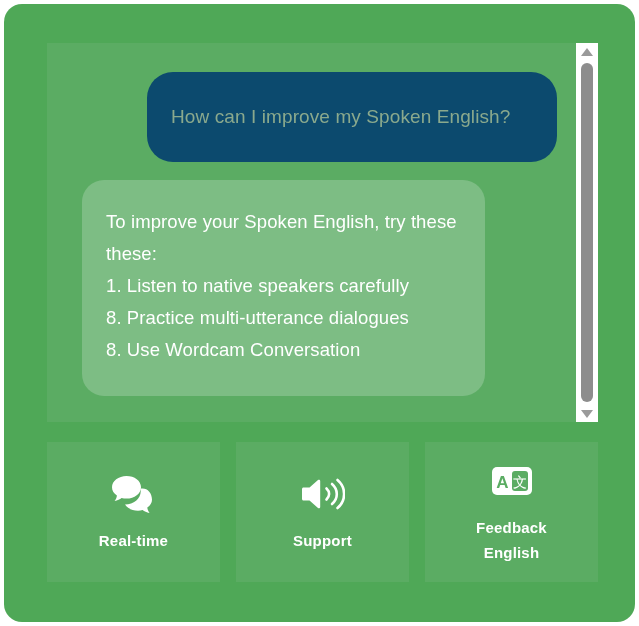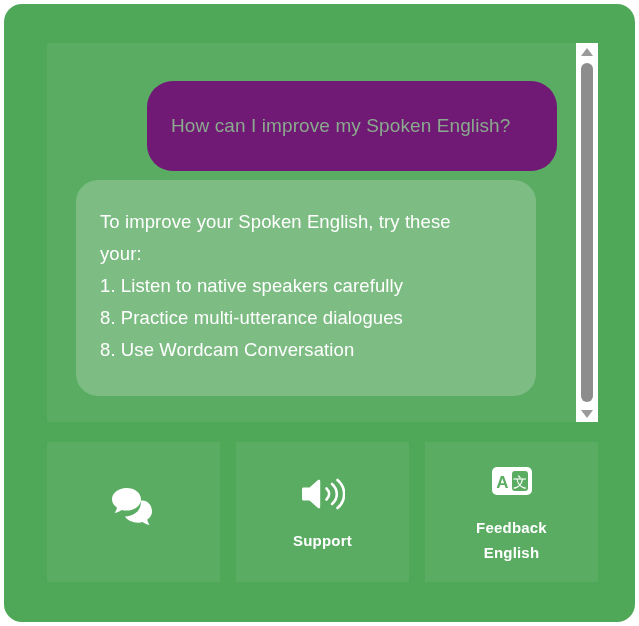--- a/index.html
+++ b/index.html
@@ -44,44 +44,44 @@
     top: 0;
     right: 22px;
     bottom: 0;
     overflow: hidden;
   }
 
   
   #user-bubble {
     position: absolute;
     left: 100px;
-    top: 38px;
+    top: 29px;
     width: 410px;
     height: 90px;
-    background: #701a75;
+    background: #0c4a6e;
     border-radius: 26px;
     box-sizing: border-box;
     display: flex;
     align-items: center;
     padding: 0 24px;
   }
   #user-bubble .msg-text {
     color: #8aa98d;
     font-size: 19px;
     line-height: 26px;
     letter-spacing: 0.1px;
     white-space: nowrap;
   }
 
   
   #assistant-bubble {
     position: absolute;
-    left: 29px;
+    left: 35px;
     top: 137px;
-    width: 460px;
+    width: 403px;
     height: 216px;
     background: #7dbd84;
     border-radius: 22px;
     box-sizing: border-box;
     padding: 26px 24px 20px 24px;
   }
   #assistant-bubble .line {
     color: #ffffff;
     font-size: 18.5px;
     line-height: 32px;
@@ -171,21 +171,21 @@
   <div id="chat-panel">
 
     <div id="chat-scroll-area">
 
       <div id="user-bubble">
         <span class="msg-text">How can I improve my Spoken English?</span>
       </div>
 
       <div id="assistant-bubble">
         <div class="line">To improve your Spoken English, try these</div>
-        <div class="line">your:</div>
+        <div class="line">these:</div>
         <div class="line">1. Listen to native speakers carefully</div>
         <div class="line">8. Practice multi-utterance dialogues</div>
         <div class="line">8. Use Wordcam Conversation</div>
       </div>
 
     </div>
 
     <div id="chat-scrollbar">
       <div id="scroll-btn-up">
         <div class="tri tri-up"></div>
@@ -201,20 +201,21 @@
   <div id="feature-cards">
 
     <div class="feature-card">
       <div class="feature-icon">
         <svg width="46" height="38" viewBox="0 0 46 38" aria-hidden="true">
           <path fill="#ffffff" d="M15.5 1C7.5 1 1 6.0 1 12.2c0 3.3 1.9 6.3 4.9 8.3c-0.2 2.0-1.0 3.9-2.3 5.4c2.9-0.4 5.3-1.6 7.0-2.9c1.5 0.4 3.1 0.6 4.9 0.6c8.0 0 14.5-5.0 14.5-11.4S23.5 1 15.5 1z"></path>
           <path fill="#ffffff" d="M31.5 13.6c-0.7 0-1.4 0-2.1 0.1c0.2 0.9 0.3 1.8 0.3 2.7c0 7.2-7.0 12.9-15.7 13.2c2.2 3.6 7.2 6.1 13.0 6.1c1.6 0 3.2-0.2 4.6-0.6c1.7 1.3 4.1 2.4 7.0 2.8c-1.3-1.5-2.1-3.3-2.3-5.3c2.9-1.9 4.7-4.7 4.7-7.8C41.0 18.4 36.8 13.6 31.5 13.6z"></path>
         </svg>
       </div>
       <div class="feature-label">
+        <div>Real-time</div>
       </div>
     </div>
 
     <div class="feature-card">
       <div class="feature-icon">
         <svg width="44" height="34" viewBox="0 0 44 34" aria-hidden="true">
           <path fill="#ffffff" d="M17 3L8.5 10.5H2.5c-0.8 0-1.5 0.7-1.5 1.5v10c0 0.8 0.7 1.5 1.5 1.5h6L17 31c0.9 0.8 2.2 0.2 2.2-1V4C19.2 2.8 17.9 2.2 17 3z"></path>
           <path fill="none" stroke="#ffffff" stroke-width="2.6" stroke-linecap="round" d="M25.5 11.5c1.6 1.5 2.6 3.4 2.6 5.5s-1.0 4.0-2.6 5.5"></path>
           <path fill="none" stroke="#ffffff" stroke-width="2.6" stroke-linecap="round" d="M31.0 7.0c3.0 2.6 4.8 6.1 4.8 10.0s-1.8 7.4-4.8 10.0"></path>
           <path fill="none" stroke="#ffffff" stroke-width="2.6" stroke-linecap="round" d="M36.5 3.0c4.2 3.5 6.6 8.5 6.6 14.0s-2.4 10.5-6.6 14.0"></path>

